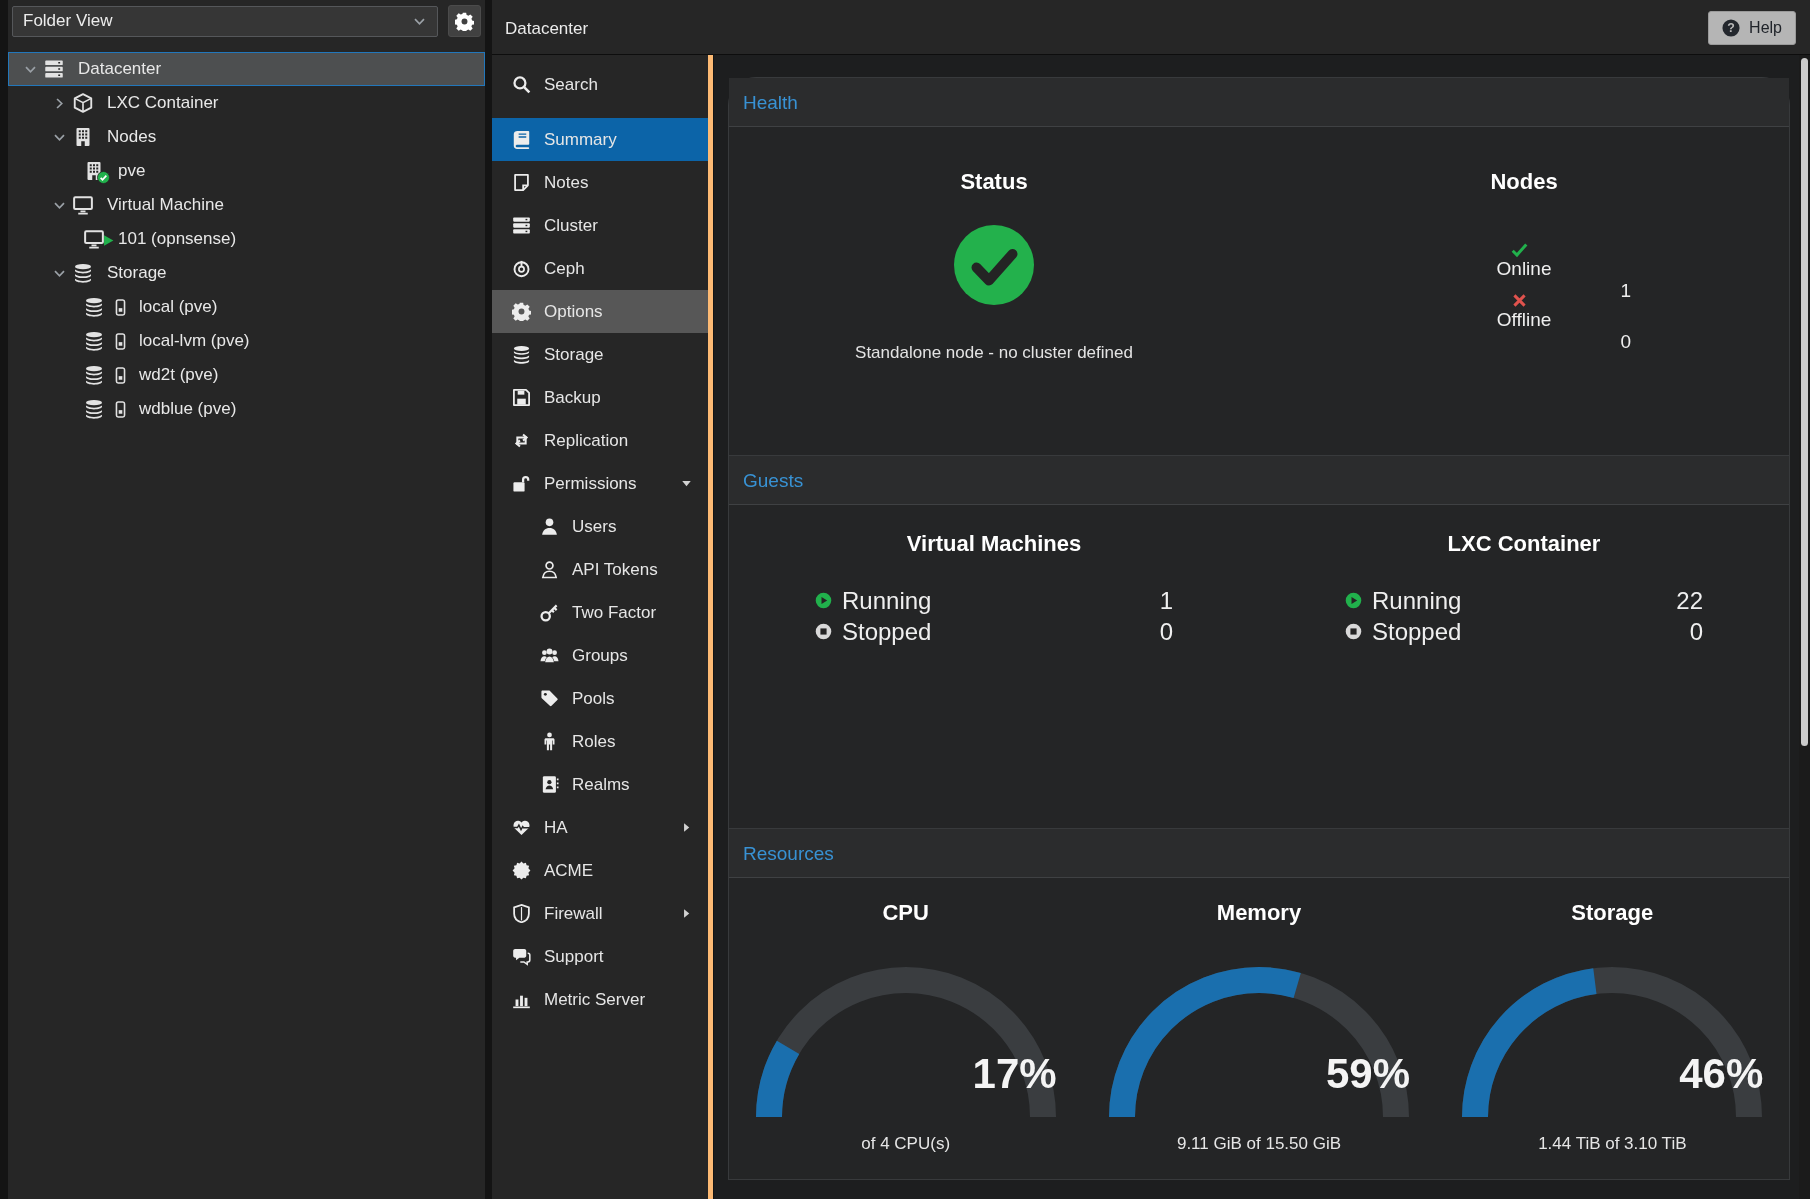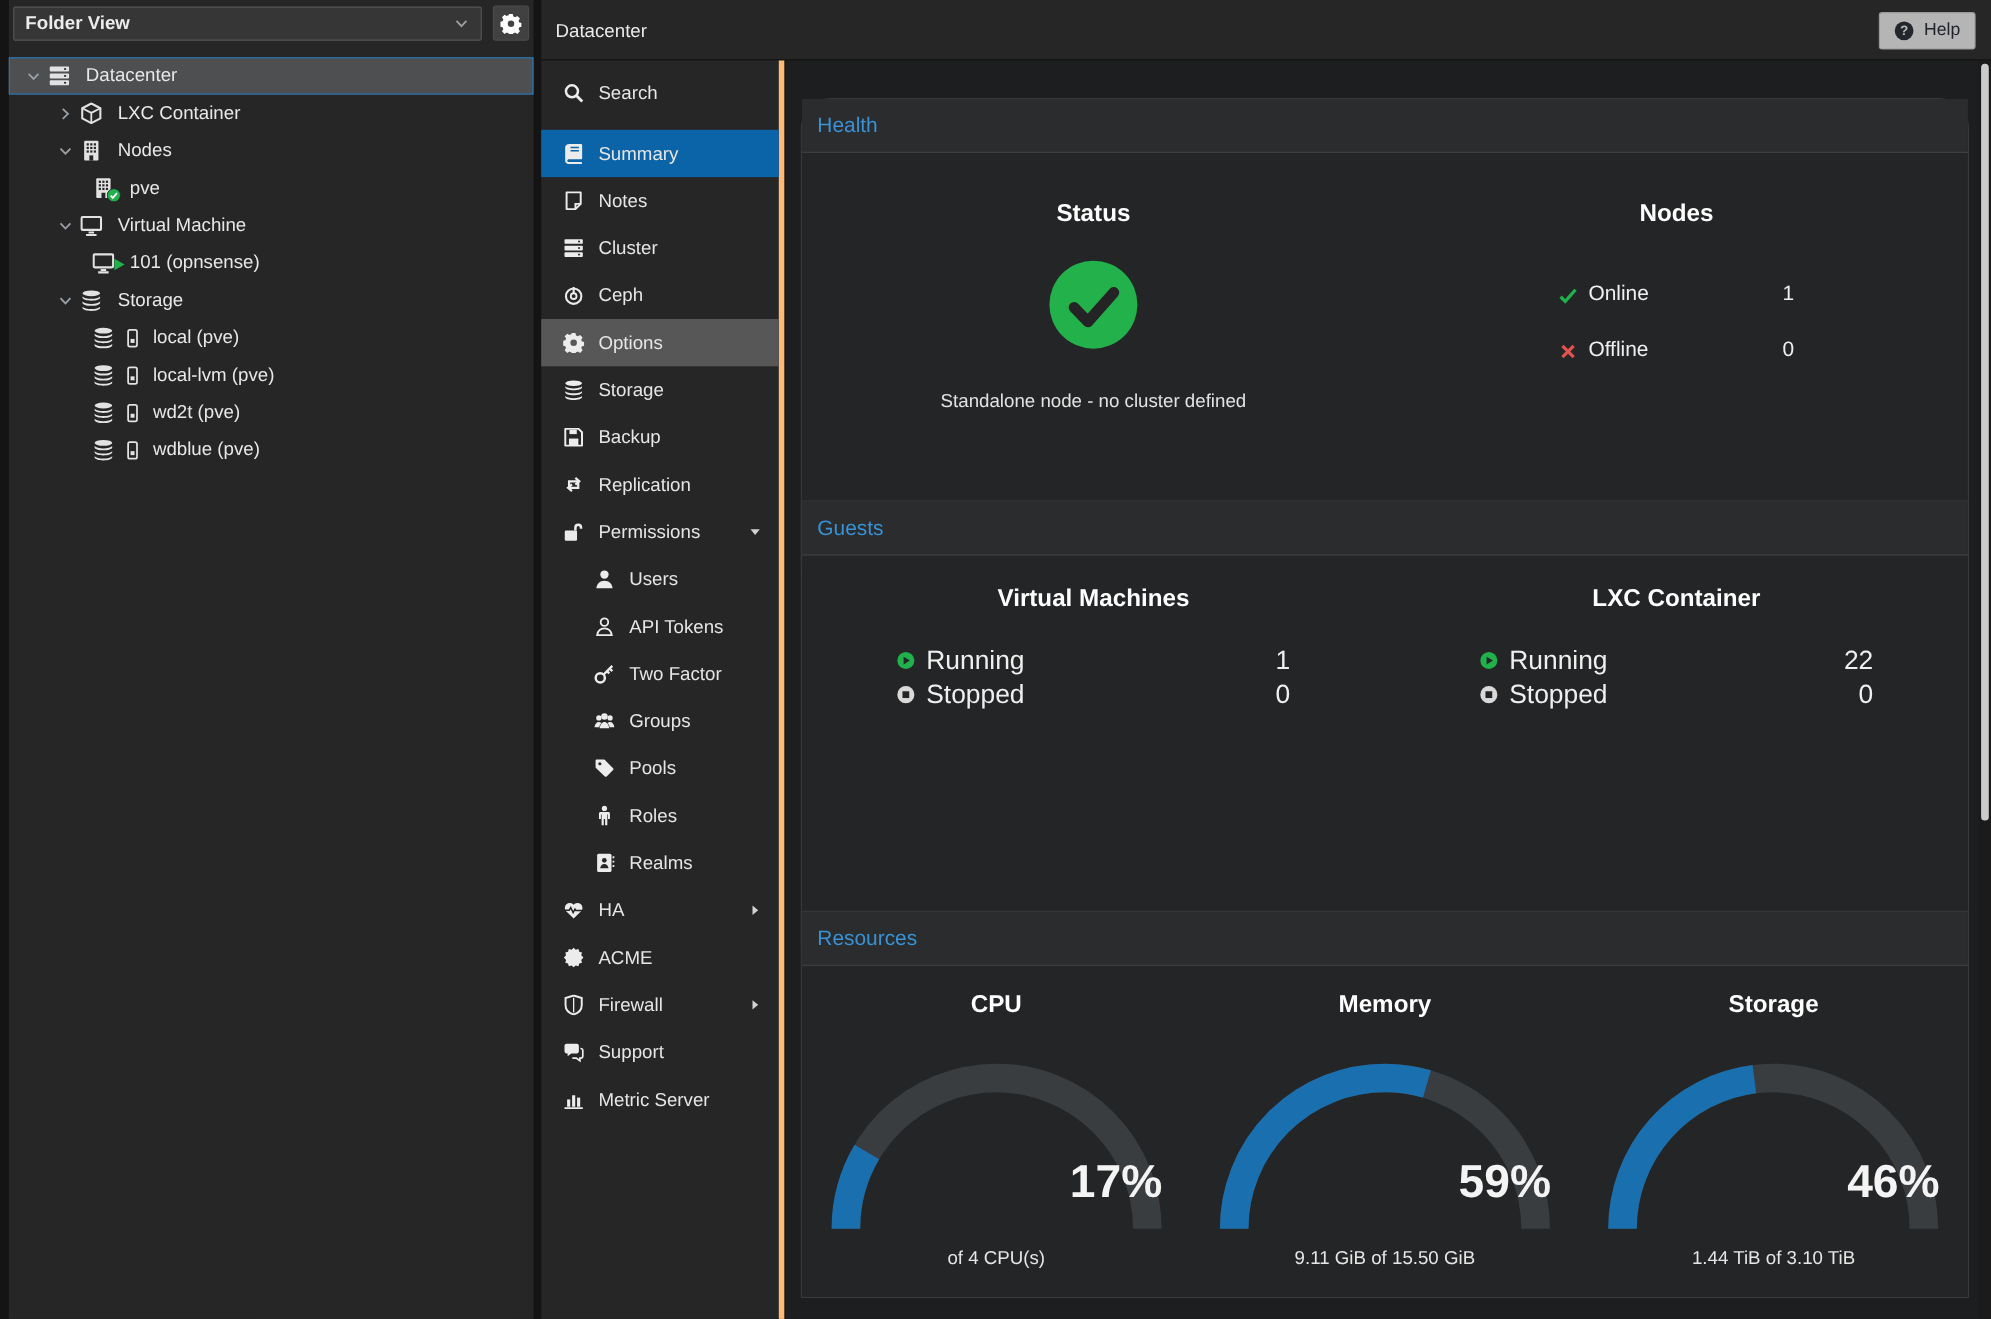--- a/index.html
+++ b/index.html
@@ -2,21 +2,21 @@
 <html><head>
 <meta charset="utf-8">
 <style>
   * { margin:0; padding:0; box-sizing:border-box; }
   html,body { background:#141414; }
   body { font-family:"Liberation Sans","DejaVu Sans",sans-serif; }
   .app { position:relative; width:1810px; height:1199px; overflow:hidden; background:#141414; }
 
   
   .treepanel { position:absolute; left:8px; top:0; width:477px; height:100%; background:#262626; }
-  .tree-toolbar { display:flex; align-items:center; gap:10px; padding:5px 4px;font-weight:bold; }
+  .tree-toolbar { display:flex; align-items:center; gap:10px; padding:5px 4px; }
   .combo { flex:1; display:flex; align-items:center; height:31px; background:#363636;
            border:1px solid #55575a; border-radius:2px; padding:0 10px; color:#ececec; font-size:17px; cursor:default; }
   .combo-arrow { margin-left:auto; width:15px; height:15px; color:#8f9398; }
   .gear-btn { width:33px; height:32px; flex:none; background:#414141; border:1px solid #4b4b4b; border-radius:3px;
               display:flex; align-items:center; justify-content:center; color:#fff; --hole:#414141; }
   .gear-btn span { width:19px; height:19px; display:block; }
   .tree { margin-top:10px; }
   .trow { height:34px; display:flex; align-items:center; color:#e8e8e8; font-size:17px; position:relative; }
   .trow.sel { background:#4d4f50; border:1px solid #2277bb; }
   .lvl0 { padding-left:14px; } .lvl1 { padding-left:44px; } .lvl2 { padding-left:76px; }
@@ -42,33 +42,33 @@
           color:#e6e6e6; font-size:17px; cursor:default; --hole:#262626; }
   .mrow.sub { padding-left:48px; }
   .mrow.sel { background:#0c64a8;margin-top:12px; --hole:#0c64a8; }
   .mrow.hov { background:#575757; --hole:#575757; }
   .mi { width:19px; height:19px; margin-right:13px; flex:none; color:#ececec; }
   .caret { position:absolute; right:15px; width:13px; height:13px; }
 
   
   .content { position:absolute; left:714px; top:55px; right:0; bottom:0; background:#1d1e1f; }
   .panel { position:absolute; left:14px; width:1062px; background:#242526; border:1px solid #383a3c; }
-  .panel.health { top:34px; height:460px;border-radius:28px; }
+  .panel.health { top:22px; height:460px;border-radius:28px; }
   .panel.guests { top:400px; height:408px; }
   .panel.resources { top:773px; height:352px; }
   .phead { height:49px; line-height:49px; padding-left:14px; background:#2b2c2d;
            border-bottom:1px solid #3f4143; color:#3892d4; font-size:19px; }
   .pbody { display:flex; }
   .pcol { flex:1; text-align:center; }
   .colhead { font-size:22px; font-weight:bold; color:#ffffff; }
   .health .colhead { margin-top:42px; }
   .statusbadge { width:84px; height:84px; margin:28px auto 0; }
   .statusmsg { margin-top:36px; font-size:17px; color:#e3e3e3; }
   .nrows { width:214px; margin:46px auto 0; }
-  .nrow { display:flex; align-items:center; height:30px; margin-bottom:21px; font-size:19px; color:#efefef; }
+  .nrow { display:flex; align-items:center; height:30px; margin-bottom:21px; font-size:19px; color:#efefef;flex-direction:column; }
   .sic { width:17px; height:17px; margin-right:10px; flex:none; }
   .nval { margin-left:auto; }
   .guests .colhead { margin-top:26px; }
   .grows { width:358px; margin:28px auto 0; }
   .grow { display:flex; align-items:center; height:31px; font-size:24px; color:#efefef; }
   .resources .colhead { margin-top:22px; }
   .gwrap { position:relative; width:302px; height:152px; margin:40px auto 0; }
   .gsvg { width:302px; height:152px; display:block; }
   .gtrack { fill:none; stroke:#3a3d40; stroke-width:26; }
   .gval { fill:none; stroke:#1a6fae; stroke-width:26; }

